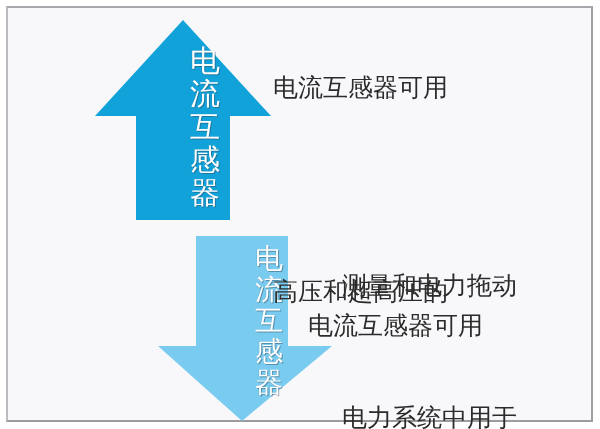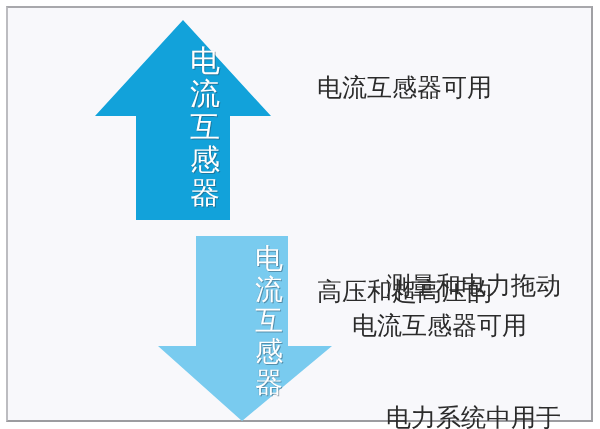--- a/index.html
+++ b/index.html
@@ -75,21 +75,20 @@
     line-height: 31px;
     transform: translateX(24px);
   }
 
   
   .para {
     position: absolute;
     color: #2b2b2b;
     font-family: "Liberation Serif", "DejaVu Serif", serif;
     white-space: pre-line;
-    margin-left: 44px;
   }
 
   #para-top {
     left: 265px;
     top: 29px;
     width: 245px;
     font-size: 25px;
     line-height: 34px;
     text-align: left;
   }

